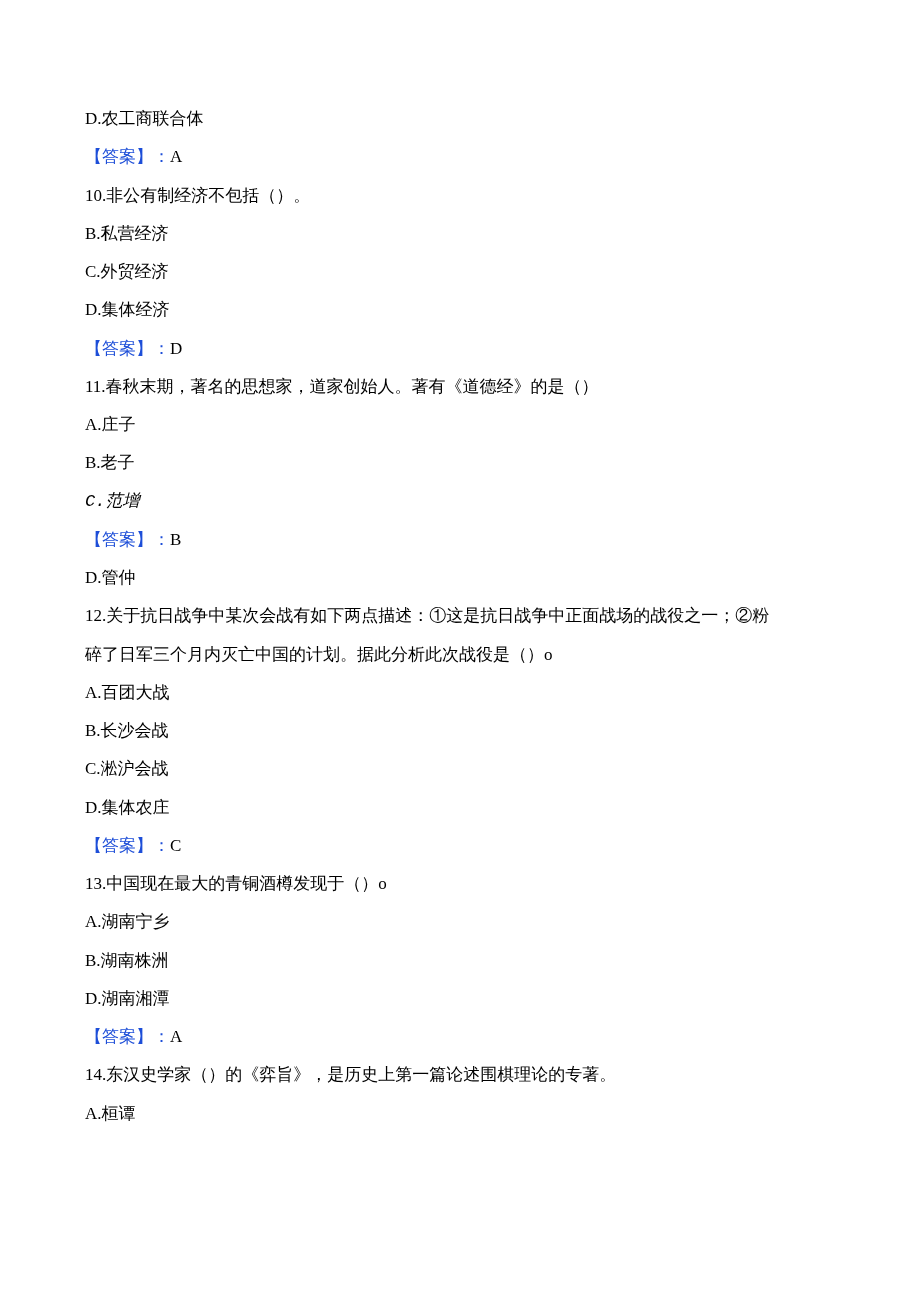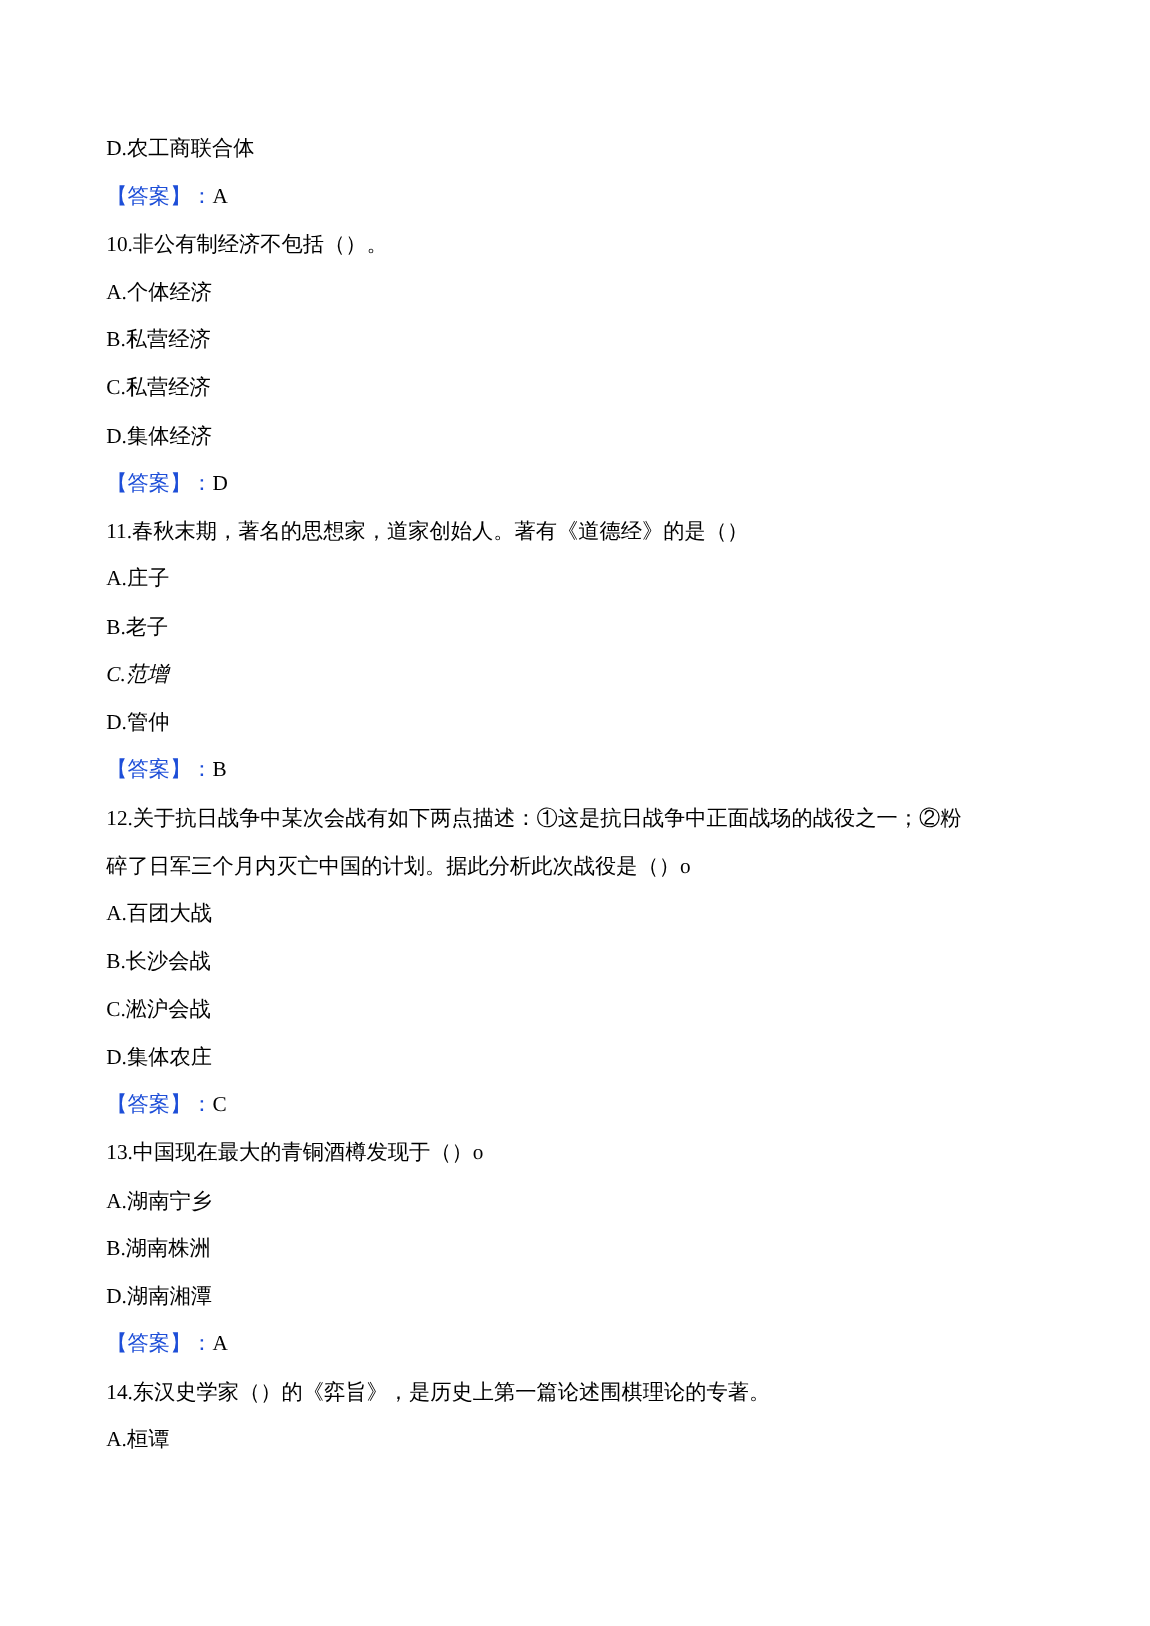--- a/index.html
+++ b/index.html
@@ -20,49 +20,49 @@
       display: block;
     }
     .answer-label {
       color: #1d4ed8;
     }
     .answer-value {
       color: #000000;
     }
     .italic {
       font-style: italic;
+      font-family: Liberation Mono, monospace;
     }
   </style>
 </head>
 <body>
 
 <div>
 
   <span class="line">D.农工商联合体</span>
   <span class="line">
     <span class="answer-label">【答案】：</span><span class="answer-value">A</span>
   </span>
 
   <span class="line">10.非公有制经济不包括（）。</span>
-  <span class="line">A.个体经济</span>
   <span class="line">B.私营经济</span>
-  <span class="line">C.私营经济</span>
+  <span class="line">C.外贸经济</span>
   <span class="line">D.集体经济</span>
   <span class="line">
     <span class="answer-label">【答案】：</span><span class="answer-value">D</span>
   </span>
 
   <span class="line">11.春秋末期，著名的思想家，道家创始人。著有《道德经》的是（）</span>
   <span class="line">A.庄子</span>
   <span class="line">B.老子</span>
   <span class="line italic">C.范增</span>
-  <span class="line">D.管仲</span>
   <span class="line">
     <span class="answer-label">【答案】：</span><span class="answer-value">B</span>
   </span>
+  <span class="line">D.管仲</span>
 
   <span class="line">12.关于抗日战争中某次会战有如下两点描述：①这是抗日战争中正面战场的战役之一；②粉</span>
   <span class="line">碎了日军三个月内灭亡中国的计划。据此分析此次战役是（）o</span>
   <span class="line">A.百团大战</span>
   <span class="line">B.长沙会战</span>
   <span class="line">C.淞沪会战</span>
   <span class="line">D.集体农庄</span>
   <span class="line">
     <span class="answer-label">【答案】：</span><span class="answer-value">C</span>
   </span>

